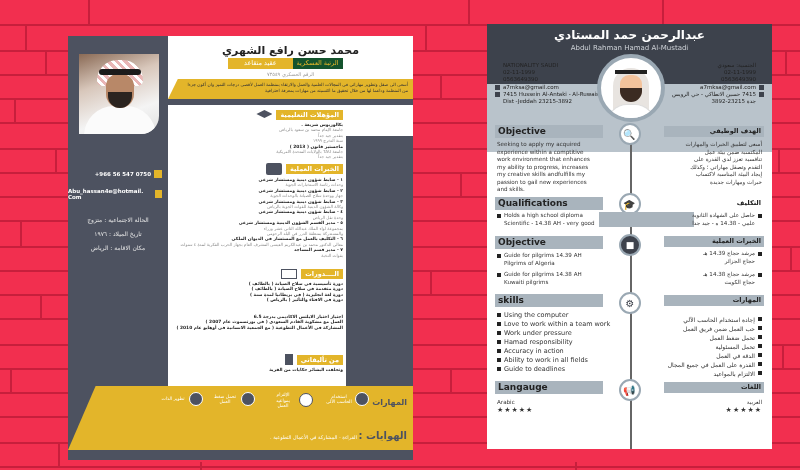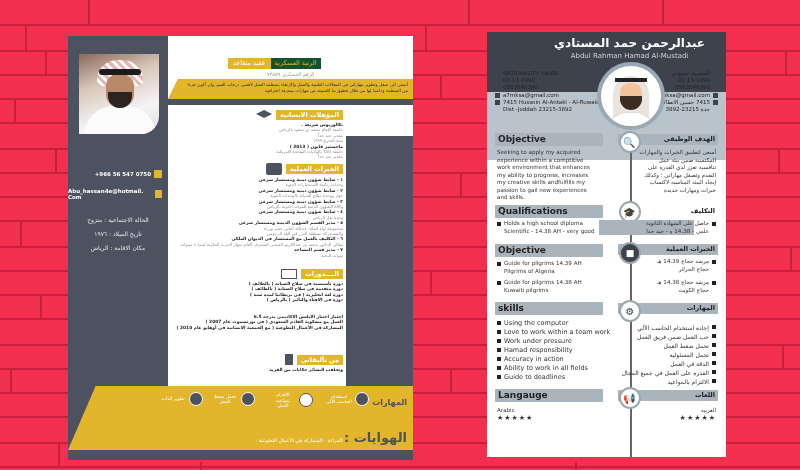--- a/index.html
+++ b/index.html
@@ -18,21 +18,21 @@
   .cv1-photo { position: absolute; left: 11px; top: 18px; width: 80px; height: 80px; background: linear-gradient(160deg,#8a6a55 0%, #d8c7bb 35%, #f4f4f4 70%, #e0e0e0 100%); border-radius: 0 0 18px 0; overflow: hidden; }
   .cv1-photo .shemagh { position: absolute; left: 18px; top: 6px; width: 46px; height: 26px; border-radius: 22px 22px 6px 6px; background: repeating-linear-gradient(45deg,#e9b6b6 0 3px,#fff 3px 6px); }
   .cv1-photo .face { position: absolute; left: 27px; top: 20px; width: 28px; height: 34px; border-radius: 12px 12px 14px 14px; background: #b88868; }
   .cv1-photo .beard { position: absolute; left: 29px; top: 38px; width: 24px; height: 16px; border-radius: 0 0 12px 12px; background: #2b2420; }
   .cv1-photo .agal { position: absolute; left: 20px; top: 15px; width: 42px; height: 6px; background: #1b1b1b; border-radius: 3px; }
   .cv1-photo .thobe { position: absolute; left: 5px; top: 52px; width: 72px; height: 40px; border-radius: 30px 30px 0 0; background: #fbfbfb; }
 
   .cv1-name { position: absolute; left: 100px; top: 8px; width: 245px; text-align: center; font-size: 11px; font-weight: bold; color: #222; direction: rtl; }
   .cv1-rank { position: absolute; left: 160px; top: 22px; height: 11px; display: flex; direction: rtl; font-size: 6.5px; }
   .cv1-rank .r1 { background: #14532d; color: #e9b92a; padding: 1px 4px; }
-  .cv1-rank .r2 { background: #e3b52a; color: #fff; padding: 1px 5px; }
+  .cv1-rank .r2 { background: #e3b52a; color: #fff; padding: 1px 16px; }
   .cv1-milno { position: absolute; left: 100px; top: 35px; width: 245px; text-align: center; font-size: 5px; color: #999; direction: rtl; }
   .cv1-objective { position: absolute; left: 100px; top: 43px; width: 245px; height: 20px; background: #e3b52a; clip-path: polygon(4% 0,100% 0,100% 100%,0 100%); padding: 3px 5px 0 14px; font-size: 4.4px; line-height: 6px; color: #333; direction: rtl; text-align: right; }
   .cv1-gray-band { position: absolute; left: 100px; top: 63px; width: 245px; height: 6px; background: #4d5260; }
   .cv1-right-white { position: absolute; left: 100px; top: 0; width: 178px; height: 350px; background: #fff; }
 
   .cv1-contact { position: absolute; left: 0; top: 133px; width: 100px; direction: ltr; }
   .cv1-contact .row { display: flex; justify-content: flex-end; align-items: center; gap: 3px; height: 10px; margin-bottom: 10px; padding-right: 6px; }
   .cv1-contact .txt { font-size: 5.5px; color: #fff; font-weight: bold; }
   .cv1-contact .ic { width: 8px; height: 8px; background: #e3b52a; display: inline-block; }
   .cv1-personal { position: absolute; left: 0; top: 180px; width: 100px; text-align: center; direction: rtl; }
@@ -44,24 +44,24 @@
   .sec-icon { width: 16px; height: 10px; background: #4d5260; display: inline-block; }
   .ln-b { font-size: 4.4px; font-weight: bold; color: #222; line-height: 5.4px; white-space: nowrap; }
   .ln-g { font-size: 4.2px; color: #888; line-height: 5.4px; white-space: nowrap; }
 
   .cv1-footer { position: absolute; left: 0; top: 350px; width: 345px; height: 64px; background: #e3b52a; clip-path: polygon(8% 0,100% 0,100% 100%,0 100%); }
   .cv1-footer .skills-label { position: absolute; right: 6px; top: 12px; font-size: 8px; color: #4d5260; font-weight: bold; }
   .skill { position: absolute; top: 6px; display: flex; align-items: center; gap: 3px; direction: rtl; }
   .skill .circ { width: 14px; height: 14px; border-radius: 50%; background: #4d5260; border: 1px solid #fff; }
   .skill .txt { font-size: 4.5px; color: #fff; text-align: center; line-height: 5.5px; width: 26px; }
   .cv1-hobbies { position: absolute; right: 6px; top: 44px; direction: rtl; font-size: 5px; color: #fff; white-space: nowrap; }
-  .cv1-hobbies b { color: #4d5260; font-size: 13px; }
+  .cv1-hobbies b { color: #4d5260; font-size: 10px; }
 
   
-  .cv2 { position: absolute; left: 487px; top: 32px; width: 239px; height: 425px; background: #fff; overflow: hidden; }
+  .cv2 { position: absolute; left: 487px; top: 24px; width: 285px; height: 425px; background: #fff; overflow: hidden; }
   .cv2-header { position: absolute; left: 0; top: 0; width: 285px; height: 60px; background: #3d424c; }
   .cv2-name-ar { position: absolute; left: 0; top: 4px; width: 285px; text-align: center; color: #fff; font-size: 12px; font-weight: bold; direction: rtl; }
   .cv2-name-en { position: absolute; left: 0; top: 20px; width: 285px; text-align: center; color: #cfd3d8; font-size: 7px; }
   .cv2-info { position: absolute; left: 0; top: 60px; width: 285px; height: 68px; background: #b9c3cb; }
   .cv2-avatar { position: absolute; left: 110px; top: 30px; width: 68px; height: 68px; border-radius: 50%; background: #fff; border: 4px solid #9aa8b3; overflow: hidden; }
   .cv2-avatar .gh { position: absolute; left: 12px; top: 10px; width: 36px; height: 48px; background: #e8e4e0; border-radius: 18px 18px 6px 6px; }
   .cv2-avatar .band { position: absolute; left: 14px; top: 12px; width: 32px; height: 4px; background: #222; }
   .cv2-avatar .fc { position: absolute; left: 19px; top: 17px; width: 22px; height: 26px; background: #f3c39c; border-radius: 9px 9px 11px 11px; }
   .cv2-avatar .bd { position: absolute; left: 19px; top: 30px; width: 22px; height: 14px; background: #3b2b22; border-radius: 0 0 11px 11px; }
   .cv2-avatar .body { position: absolute; left: 6px; top: 46px; width: 48px; height: 20px; background: #fff; border: 1px solid #ddd; border-radius: 22px 22px 0 0; }
@@ -137,20 +137,21 @@
   <div class="cv1-white"></div>
 
   <div class="cv1-photo">
     <div class="thobe"></div>
     <div class="shemagh"></div>
     <div class="face"></div>
     <div class="beard"></div>
     <div class="agal"></div>
   </div>
 
+  <div class="cv1-name">محمد حسن رافع الشهري</div>
   <div class="cv1-rank">
     <span class="r1">الرتبة العسكرية</span>
     <span class="r2">عقيد متقاعد</span>
   </div>
   <div class="cv1-milno">الرقم العسكري ٧٣٥٤٩</div>
   <div class="cv1-objective">أسعى الى صقل وتطوير مهاراتي في المجالات العلمية والعمل والارتقاء بمنظمة العمل لأقصى درجات التميز وان أكون جزءا من المنظمة وداعما لها من خلال تحقيق ما اكتسبته من مهارات بمعرفة احترافية</div>
   <div class="cv1-gray-band"></div>
 
   <div class="cv1-contact">
     <div class="row">
@@ -164,21 +165,21 @@
   </div>
 
   <div class="cv1-personal">
     <div>الحالة الاجتماعية : متزوج</div>
     <div>تاريخ الميلاد : ١٩٧٦</div>
     <div>مكان الاقامة : الرياض</div>
   </div>
 
   <div class="sec-wrap" style="top:74px;">
     <div class="sec-head">
-      <span class="sec-title">المؤهلات الانسانية</span>
+      <span class="sec-title">المؤهلات التعليمية</span>
       <span class="sec-icon" style="clip-path:polygon(50% 0,100% 40%,50% 80%,0 40%);"></span>
     </div>
     <div class="ln-b">بكالوريوس شريعة .</div>
     <div class="ln-g">جامعة الإمام محمد بن سعود بالرياض</div>
     <div class="ln-g">بتقدير جيد جداً</div>
     <div class="ln-g">سنة التخرج ١٩٩٩</div>
     <div class="ln-b">ماجستير قانون ( 2013 )</div>
     <div class="ln-g">جامعة TAU بالولايات المتحدة الامريكية</div>
     <div class="ln-g">بتقدير جيد جداً</div>
   </div>

